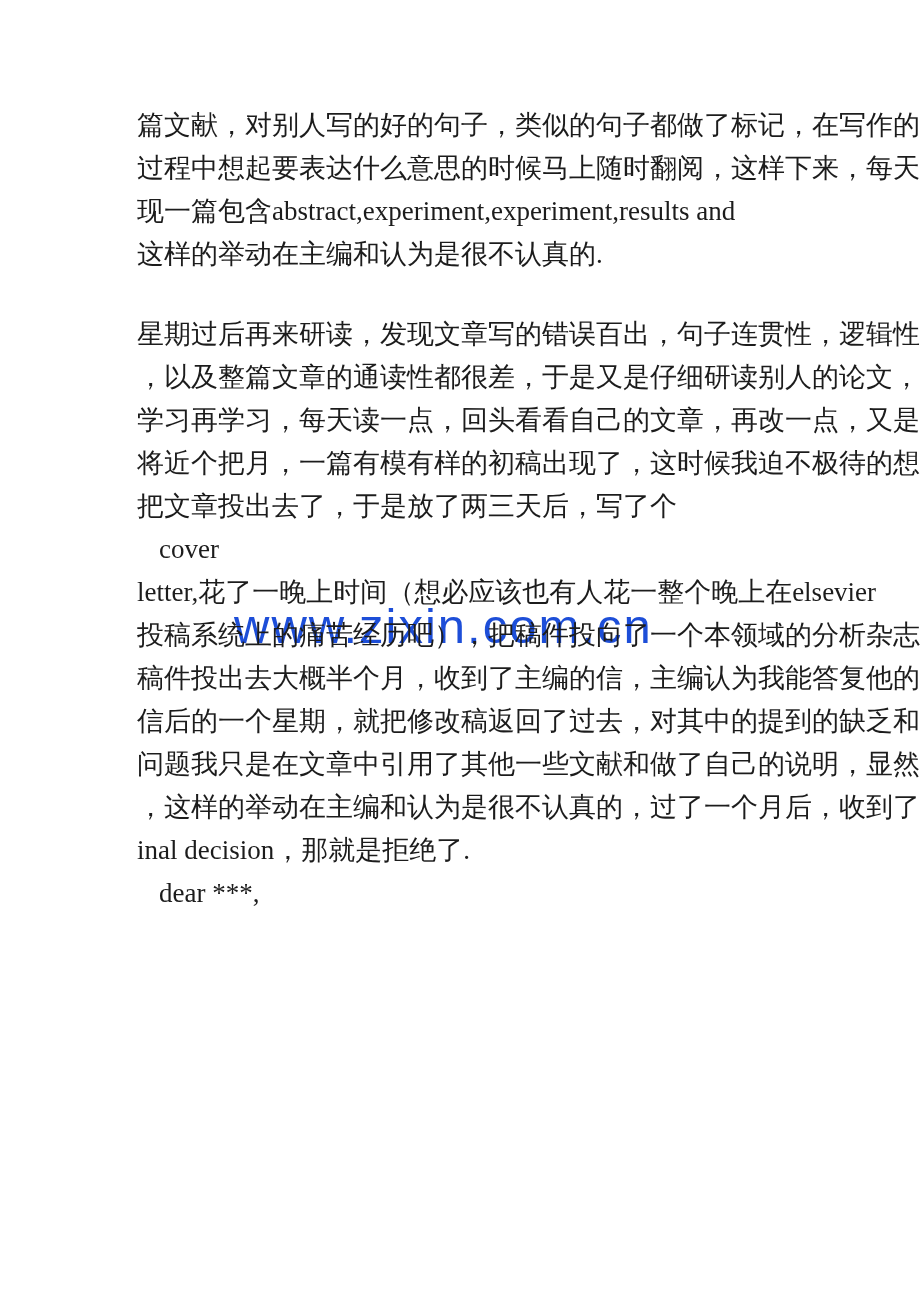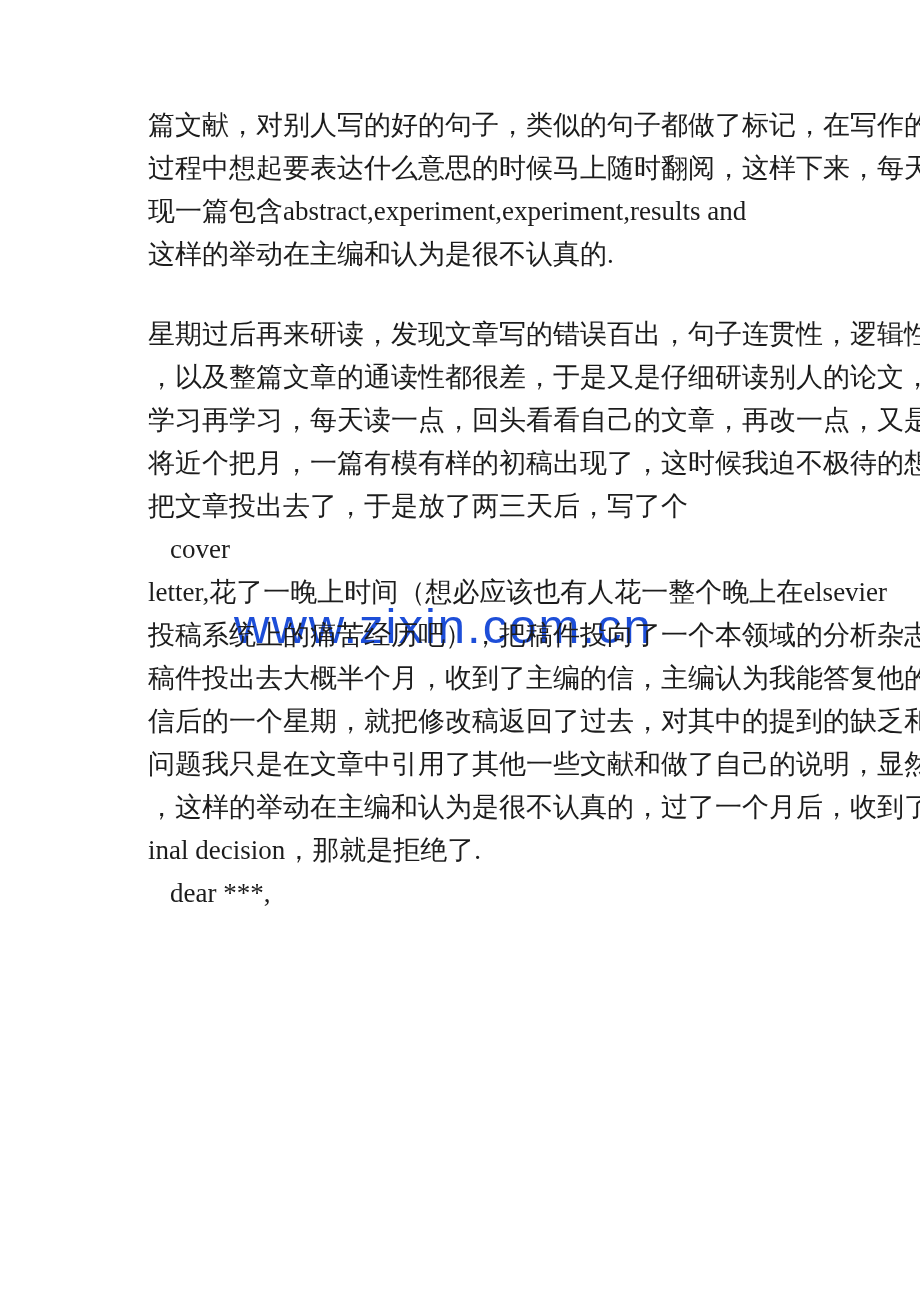--- a/index.html
+++ b/index.html
@@ -22,21 +22,21 @@
     font-family: "Liberation Sans", "DejaVu Sans", sans-serif;
     font-size: 49px;
     line-height: 56px;
     letter-spacing: 2px;
     color: #1d4ed8;
     user-select: none;
     z-index: 1;
   }
   .doc-text {
     position: absolute;
-    left: 148px;
+    left: 137px;
     top: 104px;
     width: 680px;
     z-index: 2;
   }
   .line {
     font-size: 27px;
     line-height: 43px;
     height: 43px;
     white-space: nowrap;
     color: #1c1c1c;

